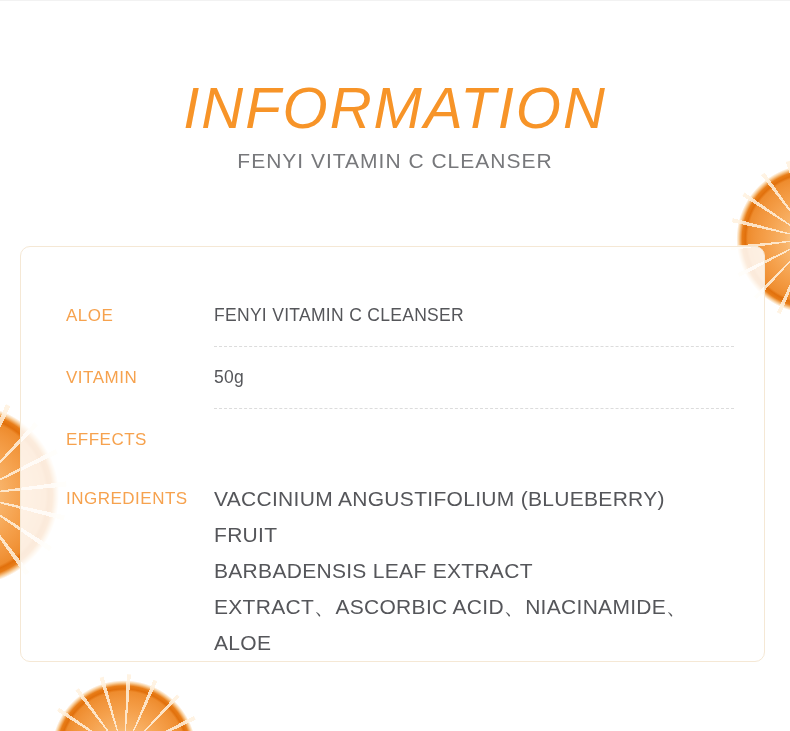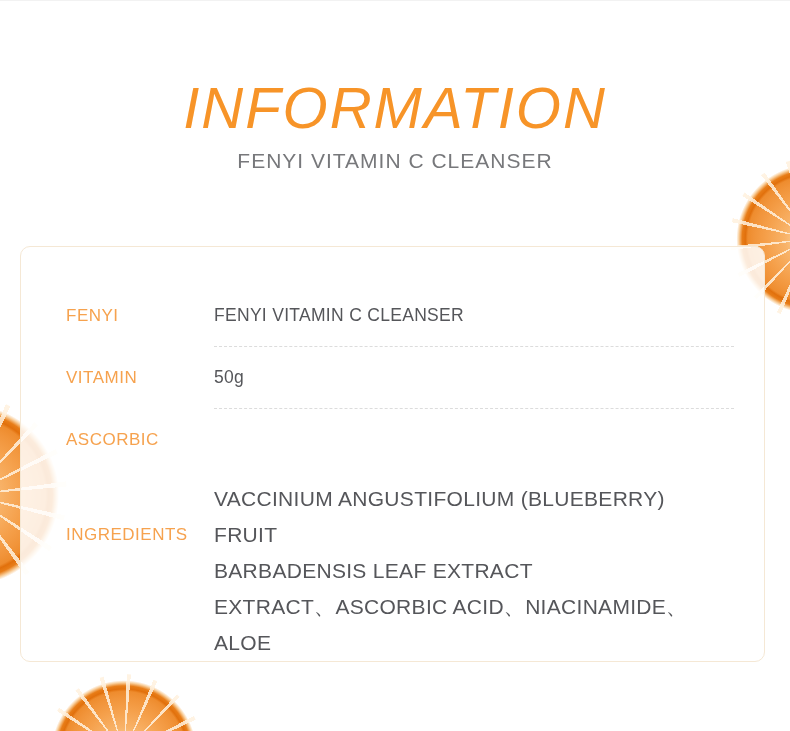--- a/index.html
+++ b/index.html
@@ -80,21 +80,21 @@
     color: #f6a24e;
   }
   .row .value {
     flex: 1; align-self: stretch;
     display: flex; align-items: center;
     font-size: 17.5px; letter-spacing: 0.3px;
     color: #55565a;
   }
   .row.with-divider .value { border-bottom: 1px dashed #dcdcdc; }
   .row.ingredients { align-items: flex-start; padding-top: 10px; min-height: 0; }
-  .row.ingredients .label { line-height: 36px; margin-top: 36px; }
+  .row.ingredients .label { line-height: 36px; }
   .row.ingredients .value {
     display: block; align-self: auto;
     line-height: 36px; font-size: 21px;
   }
 </style>
 </head>
 <body>
 
 <div id="stage">
 
@@ -103,31 +103,31 @@
   <div class="orange top-right"></div>
   <div class="orange left-mid"></div>
   <div class="orange bottom"></div>
 
   <div class="title">INFORMATION</div>
   <div class="subtitle">FENYI VITAMIN C CLEANSER</div>
 
   <div class="card">
 
     <div class="row with-divider">
-      <div class="label">FENYI</div>
+      <div class="label">ALOE</div>
       <div class="value">FENYI VITAMIN C CLEANSER</div>
     </div>
 
     <div class="row with-divider">
       <div class="label">VITAMIN</div>
       <div class="value">50g</div>
     </div>
 
     <div class="row with-divider">
-      <div class="label">ASCORBIC</div>
+      <div class="label">EFFECTS</div>
     </div>
 
     <div class="row ingredients">
       <div class="label">INGREDIENTS</div>
       <div class="value">
         <div>VACCINIUM ANGUSTIFOLIUM (BLUEBERRY) FRUIT</div>
         <div>BARBADENSIS LEAF EXTRACT</div>
         <div>EXTRACT、ASCORBIC ACID、NIACINAMIDE、ALOE</div>
       </div>
     </div>

